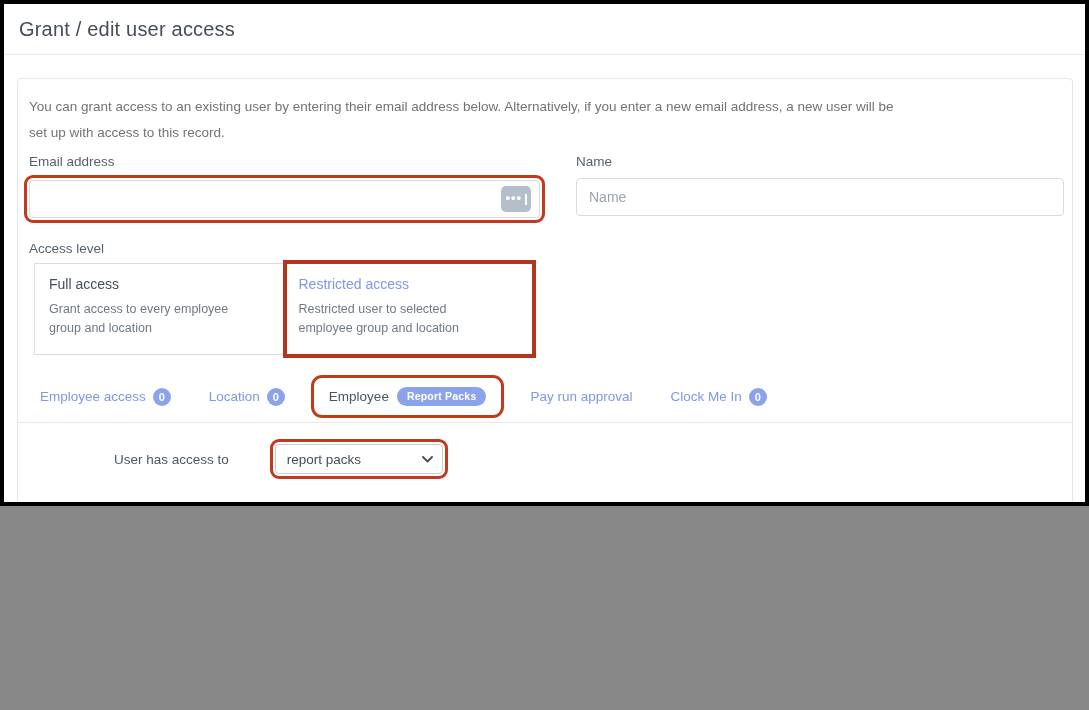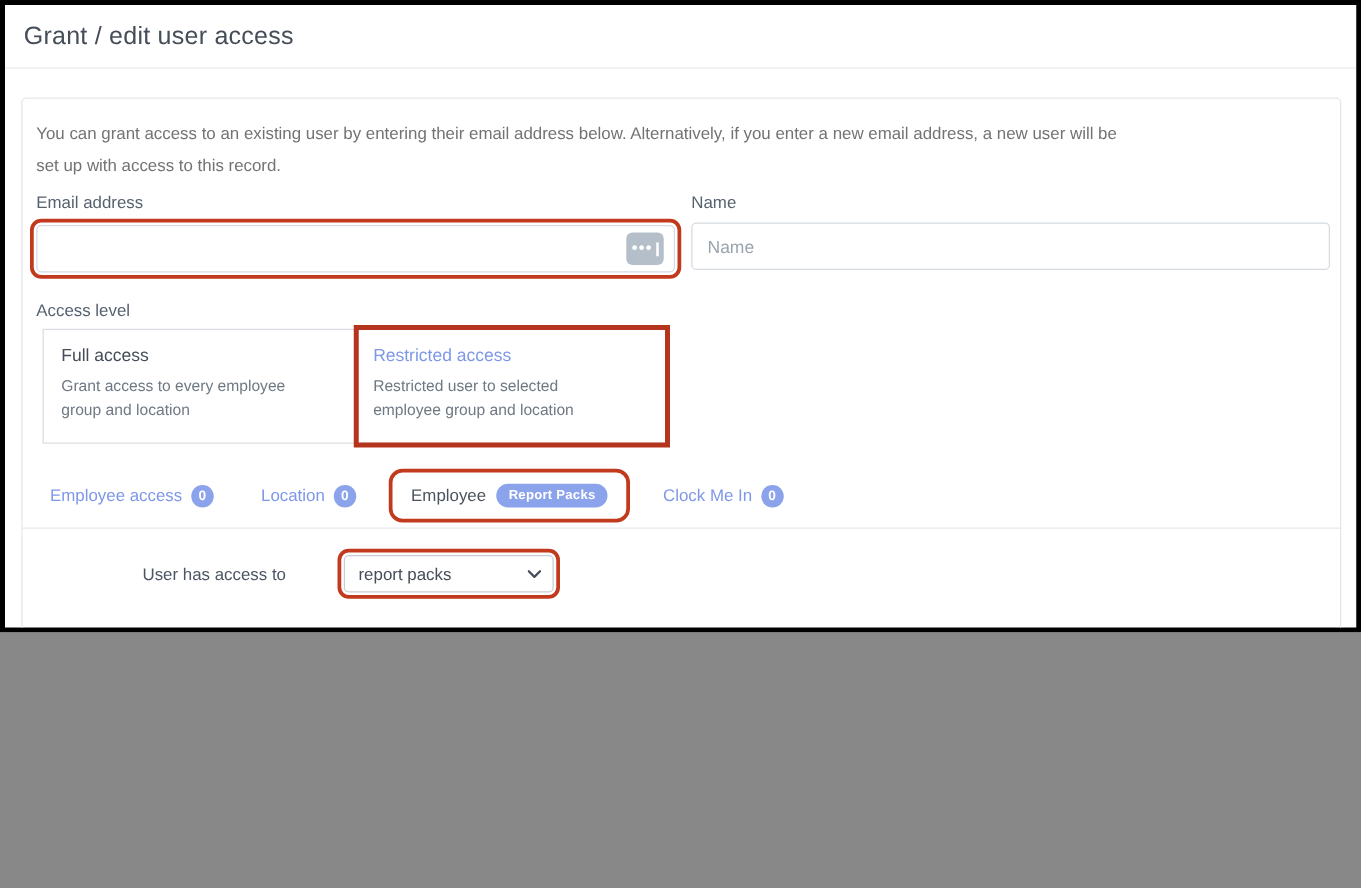--- a/index.html
+++ b/index.html
@@ -31,21 +31,21 @@
   .card-header .hdr-label { font-size: 14px; font-weight: 700; color: #36445f; }
   .lock { width: 12px; height: 15px; display: inline-block; }
 
   .card-body { padding: 13px 8px 12px 6px; }
   .intro {
     margin: 2px 0 6px 5px;
     max-width: 885px;
     font-size: 13.5px; line-height: 26px; color: #737373;
   }
 
-  .form-grid { display: grid; grid-template-columns: 521px 1fr; column-gap: 8px; margin-top: 8px; }
+  .form-grid { display: grid; grid-template-columns: 521px 1fr; column-gap: 31px; margin-top: 8px; }
   .field-label { display: block; margin: 0 0 6px 5px; font-size: 13.5px; font-weight: 500; color: #566170; }
   .ring {
     border: 3px solid #c23a1e; border-radius: 9px; padding: 2px; background: #fff;
   }
   .text-input {
     width: 100%; height: 38px;
     border: 1px solid #d5dbe1; border-radius: 4px;
     font-family: "Liberation Sans", sans-serif;
     font-size: 14px; color: #454d58; padding: 0 40px 0 12px;
     outline: none; background: #fff;
@@ -194,20 +194,23 @@
           <span>Location</span>
           <span class="badge">0</span>
         </div>
         <div class="tab-active-ring">
           <div class="tab">
             <span>Employee</span>
             <span class="pill">Report Packs</span>
           </div>
         </div>
         <div class="tab">
+          <span>Pay run approval</span>
+        </div>
+        <div class="tab">
           <span>Clock Me In</span>
           <span class="badge">0</span>
         </div>
       </div>
 
       <div class="tab-panel">
         <span class="panel-label">User has access to</span>
         <div class="select-ring">
           <div class="select">
             <span>report packs</span>

